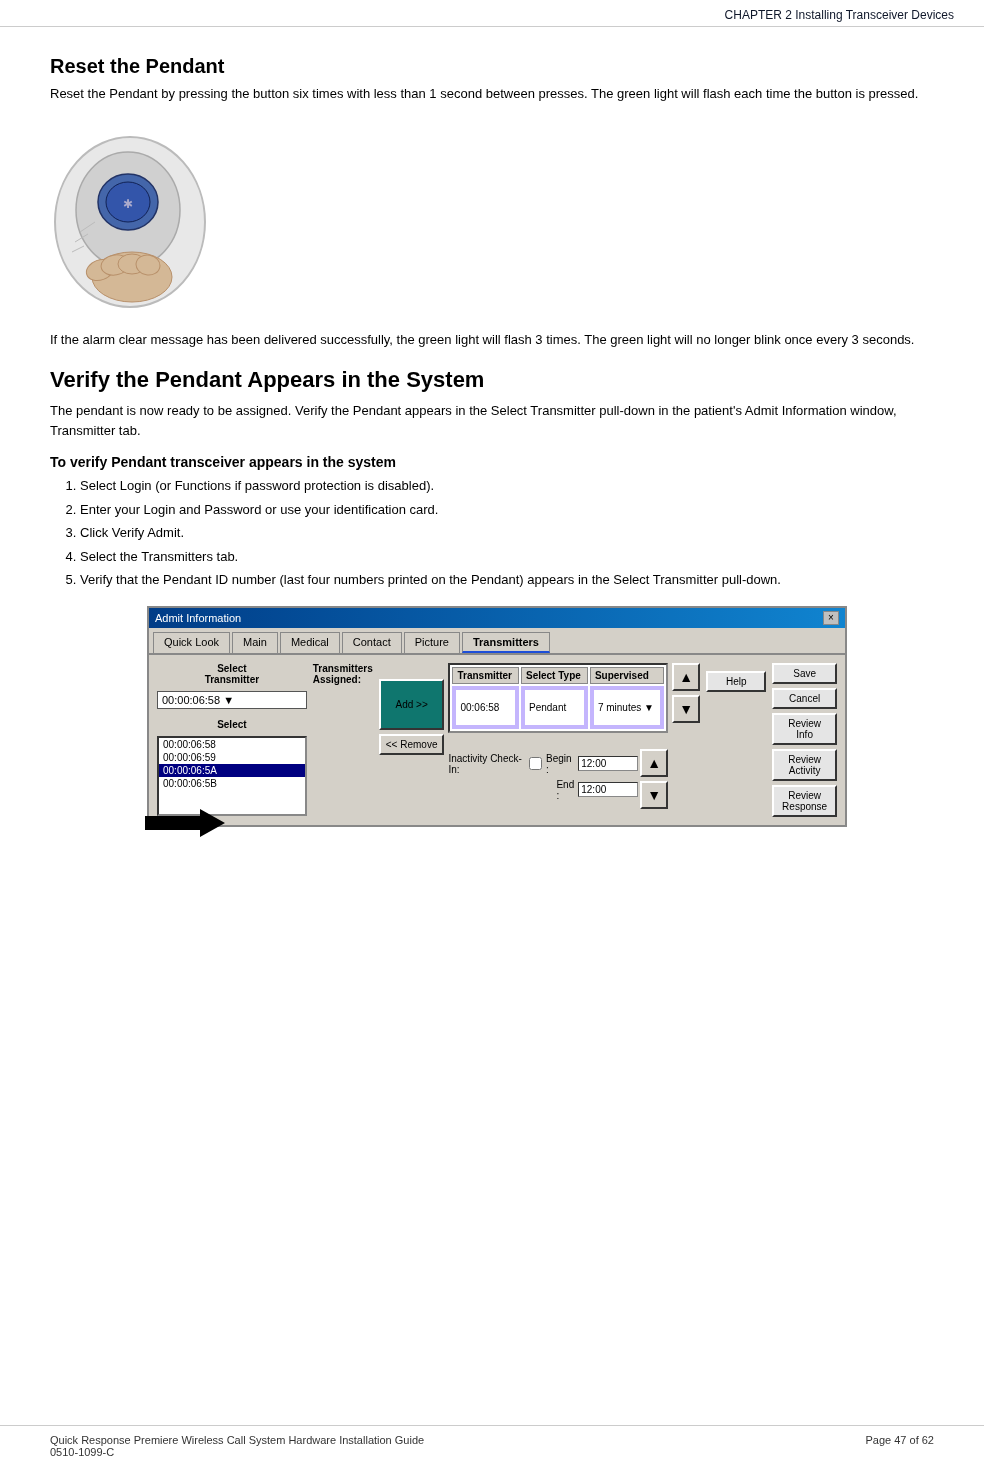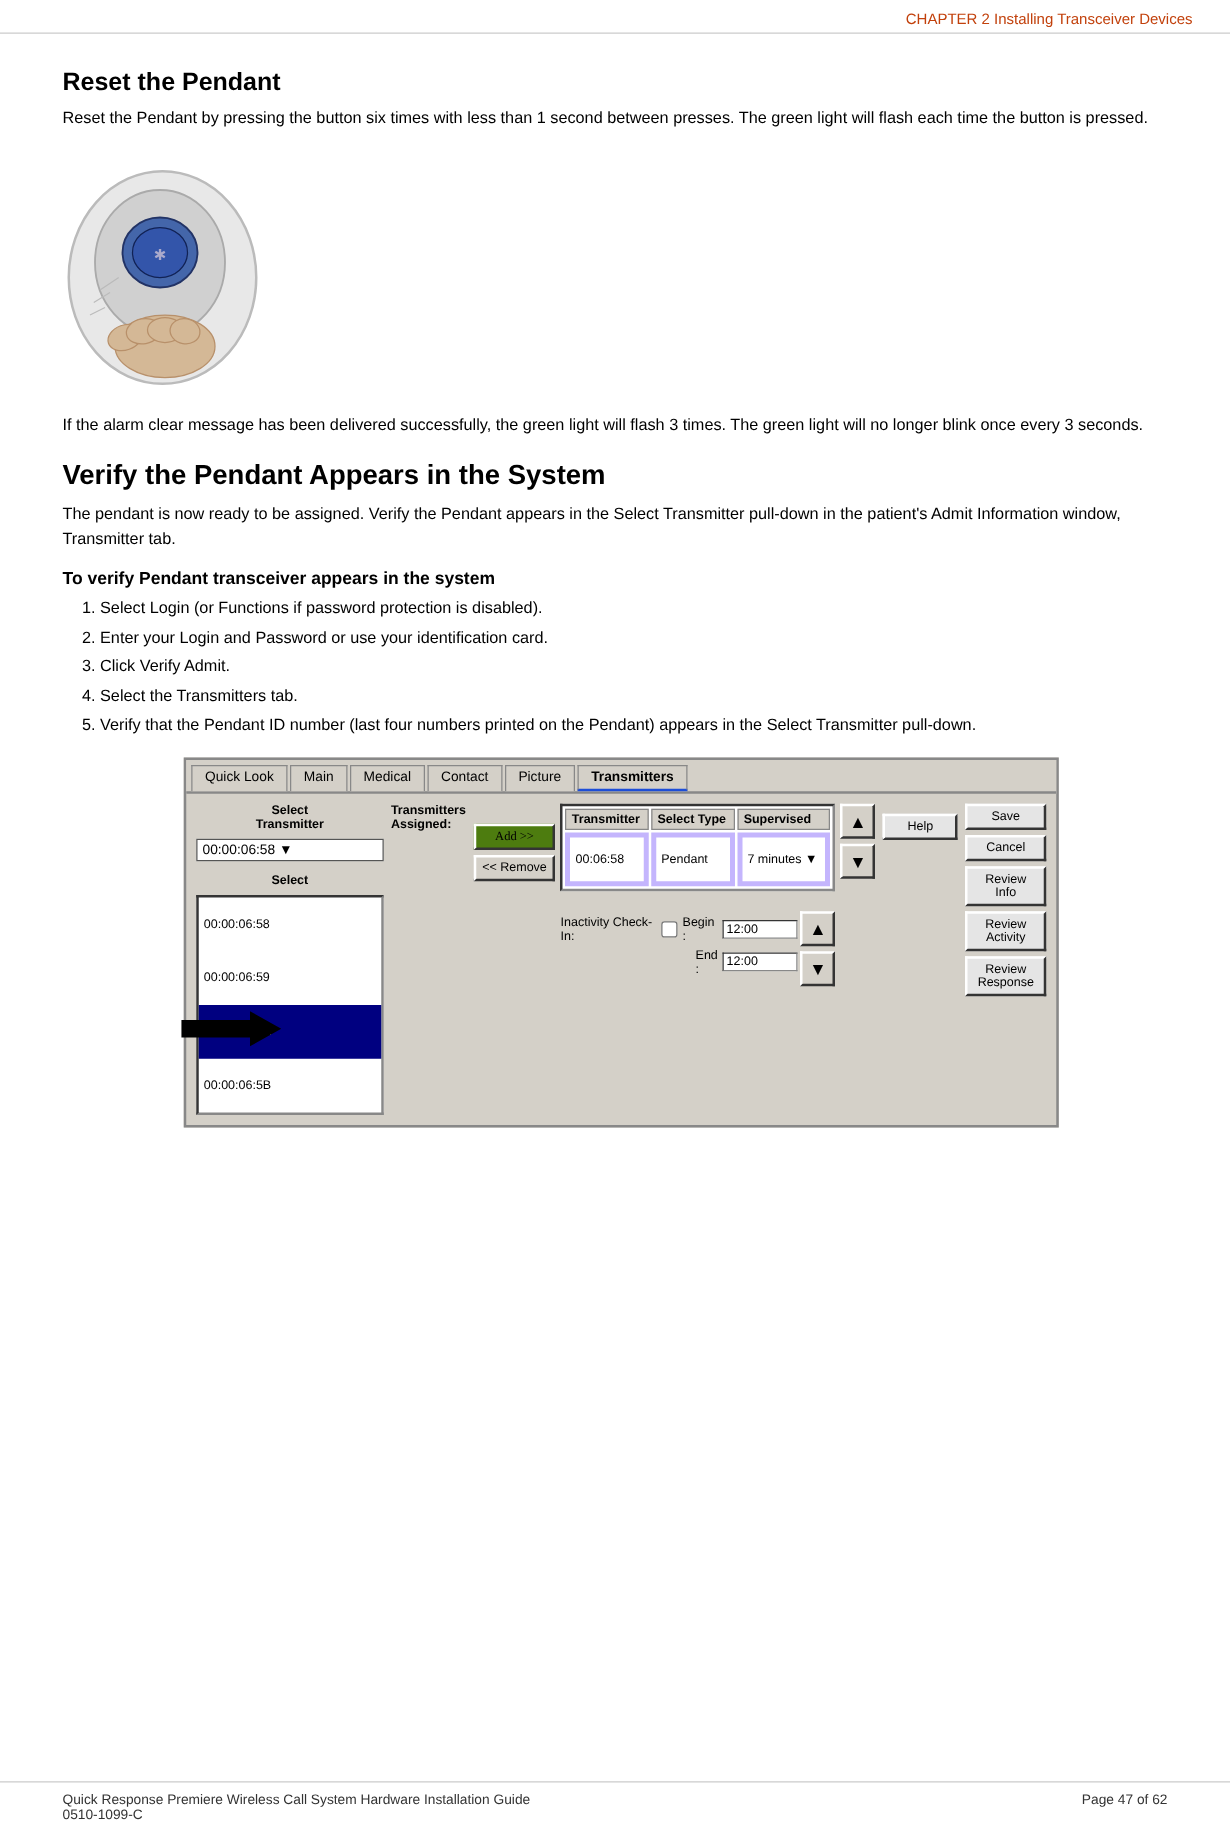--- a/index.html
+++ b/index.html
@@ -15,21 +15,21 @@
       width: 984px;
       min-height: 1466px;
       padding: 0;
       display: flex;
       flex-direction: column;
     }
     .header-bar {
       text-align: right;
       padding: 8px 30px 4px 30px;
       font-size: 12px;
-      color: #c2410c;
+      color: #0f172a;
       border-bottom: 1px solid #ccc;
     }
     .content {
       flex: 1;
       padding: 18px 50px 10px 50px;
     }
     .section-title {
       font-size: 20px;
       font-weight: bold;
       margin-bottom: 6px;
@@ -136,21 +136,21 @@
       display: flex;
       justify-content: space-between;
       align-items: center;
     }
     .admit-listbox {
       border: 2px inset #888;
       background: white;
       min-height: 80px;
     }
     .admit-listbox-item {
-      padding: 16px 4px;
+      padding: 1px 4px;
       font-size: 10px;
     }
     .admit-listbox-item.selected {
       background: #000080;
       color: white;
     }
     .admit-center {
       flex: 1;
       display: flex;
       flex-direction: row;
@@ -217,29 +217,28 @@
       font-size: 14px;
       cursor: pointer;
     }
     .arrow-col {
       display: flex;
       flex-direction: column;
       gap: 4px;
       justify-content: center;
     }
     .add-btn {
-      background: #4d7c0f;
+      background: #0f766e;
       border: 2px outset #fff;
       border-right-color: #888;
       border-bottom-color: #888;
       font-size: 10px;
-      padding: 3px 5px;
+      padding: 18px 5px;
       cursor: pointer;
       white-space: nowrap;
-      font-family: Liberation Serif, serif;
     }
     .remove-btn {
       background: #d4d0c8;
       border: 2px outset #fff;
       border-right-color: #888;
       border-bottom-color: #888;
       font-size: 10px;
       padding: 3px 5px;
       cursor: pointer;
       white-space: nowrap;
@@ -308,20 +307,24 @@
     </ol>
 
     <div style="position:relative; margin-left: 10px;">
 
       <svg width="80" height="30" style="position:absolute; left:85px; top:202px; z-index:10;">
         <polygon points="0,8 55,8 55,1 80,15 55,29 55,22 0,22" fill="#000"></polygon>
       </svg>
 
       <div class="admit-window">
 
+        <div class="admit-window-titlebar">
+          <span>Admit Information</span>
+          <span class="close-btn">×</span>
+        </div>
 
         <div class="admit-tabs">
           <div class="admit-tab">Quick Look</div>
           <div class="admit-tab">Main</div>
           <div class="admit-tab">Medical</div>
           <div class="admit-tab">Contact</div>
           <div class="admit-tab">Picture</div>
           <div class="admit-tab active">Transmitters</div>
         </div>
 

